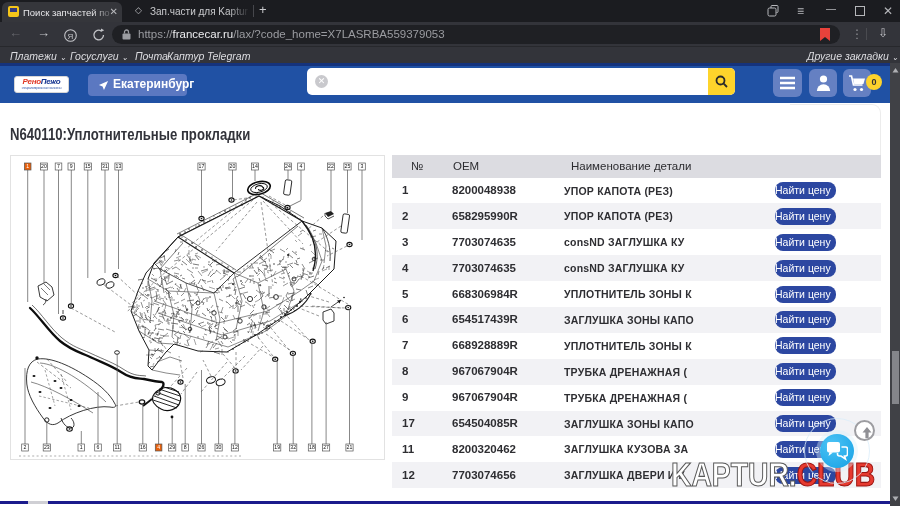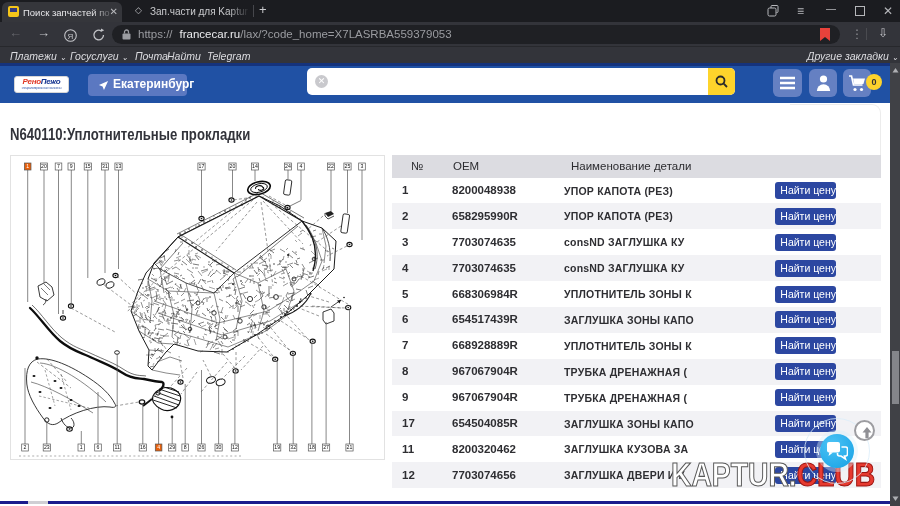--- a/index.html
+++ b/index.html
@@ -15,21 +15,21 @@
 #tab2t { position:absolute; left:150px; top:5.5px; font-size:10px; color:#c9cacd; white-space:nowrap; width:100px; overflow:hidden;
    -webkit-mask-image:linear-gradient(90deg,#000 78%,transparent); }
 #tabsep { position:absolute; left:253px; top:5px; width:1px; height:12px; background:#46474c; }
 #tabplus { position:absolute; left:259px; top:2px; font-size:13px; color:#c9cacd; }
 .winbtn { position:absolute; top:5px; color:#b6b7bb; font-size:10px; }
 
 #addrbar { position:absolute; left:0; top:22px; width:900px; height:24px; background:#33343a; }
 #addrbar .nav { position:absolute; top:4px; font-size:12px; color:#c3c4c8; }
 #urlpill { position:absolute; left:112px; top:2.5px; width:728px; height:19px; background:#1f2024; border-radius:10px; }
 #urltext { position:absolute; left:26px; top:3px; font-size:11.5px; color:#9b9ca1; white-space:nowrap; }
-#urltext b { color:#ececef; font-weight:normal;padding-left:7px; }
+#urltext b { color:#ececef; font-weight:normal; }
 
 #bmbar { position:absolute; left:0; top:46px; width:900px; height:17px; background:#33343a; border-top:1px solid #27282c; }
 #bmbar .bm { position:absolute; top:2.5px; font-size:10.5px; color:#dcdce0;font-style:italic; }
 
 
 #siteheader { position:absolute; left:0; top:63px; width:900px; height:40px; background:#2051a4; border-top:3px solid #15337c; }
 #logo { position:absolute; left:14px; top:9.5px; width:55px; height:17.5px; background:#fff; border-radius:3px; border:1px solid #d6d6d6; text-align:center; }
 #logo .l1 { font-size:8px; font-weight:bold; font-style:italic; line-height:10px; letter-spacing:-0.3px; }
 #logo .l1 .r { color:#e03622; } #logo .l1 .p { color:#14338f; }
 #logo .l2 { font-size:3px; color:#2a51a5; line-height:3px; transform:scale(0.9); }
@@ -46,21 +46,21 @@
 #diagbox { position:absolute; left:10px; top:155px; width:375px; height:305px; border:1px solid #e2e2e2; background:#fff; }
 #cornerbox { position:absolute; left:790px; top:104px; width:91px; height:55px; border-top:1px solid #ececec; border-right:1px solid #ececec; border-radius:0 9px 0 0; }
 
 #tablewrap { position:absolute; left:392px; top:155px; width:489px; }
 #thead { height:22.5px; background:#dcdce1; font-size:11.5px; color:#2c2c30; position:relative; }
 #thead span { position:absolute; top:4.5px; }
 .trow { height:25.9px; position:relative; }
 .c1 { position:absolute; left:10px; top:6.5px; font-size:11.5px; color:#2e2e32; font-weight:bold; }
 .c2 { position:absolute; left:60px; top:6.5px; font-size:11.5px; color:#2e2e32; font-weight:bold; }
 .c3 { position:absolute; left:172px; top:7px; font-size:10.5px; color:#2e2e32; font-weight:bold; letter-spacing:0.2px; }
-.btn { position:absolute; left:383px; top:4.5px; width:61px; height:17px; background:#2c47a1; border-radius:3px; color:#fff; font-size:10.5px; text-align:right; line-height:17px; }
+.btn { position:absolute; left:383px; top:4.5px; width:61px; height:17px; background:#2c47a1; border-radius:8px; color:#fff; font-size:10.5px; text-align:left; line-height:17px; }
 
 #botline { position:absolute; left:0px; top:501px; width:890px; height:3px; background:#1b1b8c; }
 #botgap { position:absolute; left:28px; top:501px; width:20px; height:3px; background:#cfcfd4; }
 
 
 #wm { position:absolute; left:671px; top:457px; font-size:32.5px; font-weight:bold; white-space:nowrap; transform:scaleX(0.87); transform-origin:0 0; }
 #wm .o { color:#fff; -webkit-text-stroke:1.1px #585858; }
 #wm .r { color:#e63a30; -webkit-text-stroke:1.1px #9c1410; }
 
 
@@ -119,21 +119,21 @@
   </div>
   <div class="nav" style="left:851px;top:5px;color:#8f9094">⋮</div>
   <div style="position:absolute;left:866px;top:6px;width:1px;height:12px;background:#4a4b50"></div>
   <div class="nav" style="left:878px;top:4px;color:#c3c4c8">⇩</div>
 </div>
 
 <div id="bmbar">
   <span class="bm" style="left:10px">Платежи <span style="font-size:8px">⌄</span></span>
   <span class="bm" style="left:70px">Госуслуги <span style="font-size:8px">⌄</span></span>
   <span class="bm" style="left:135px">Почта</span>
-  <span class="bm" style="left:167px">Найти</span>
+  <span class="bm" style="left:167px">Каптур</span>
   <span class="bm" style="left:207px">Telegram</span>
   <span class="bm" style="left:807px">Другие закладки <span style="font-size:8px">⌄</span></span>
 </div>
 
 <div id="siteheader">
   <div id="logo">
       <div class="l1"><span class="r">Рено</span><span class="p">Пежо</span></div>
       <div class="l2">специализированные магазины</div>
     </div>
   <div id="citybtn">

